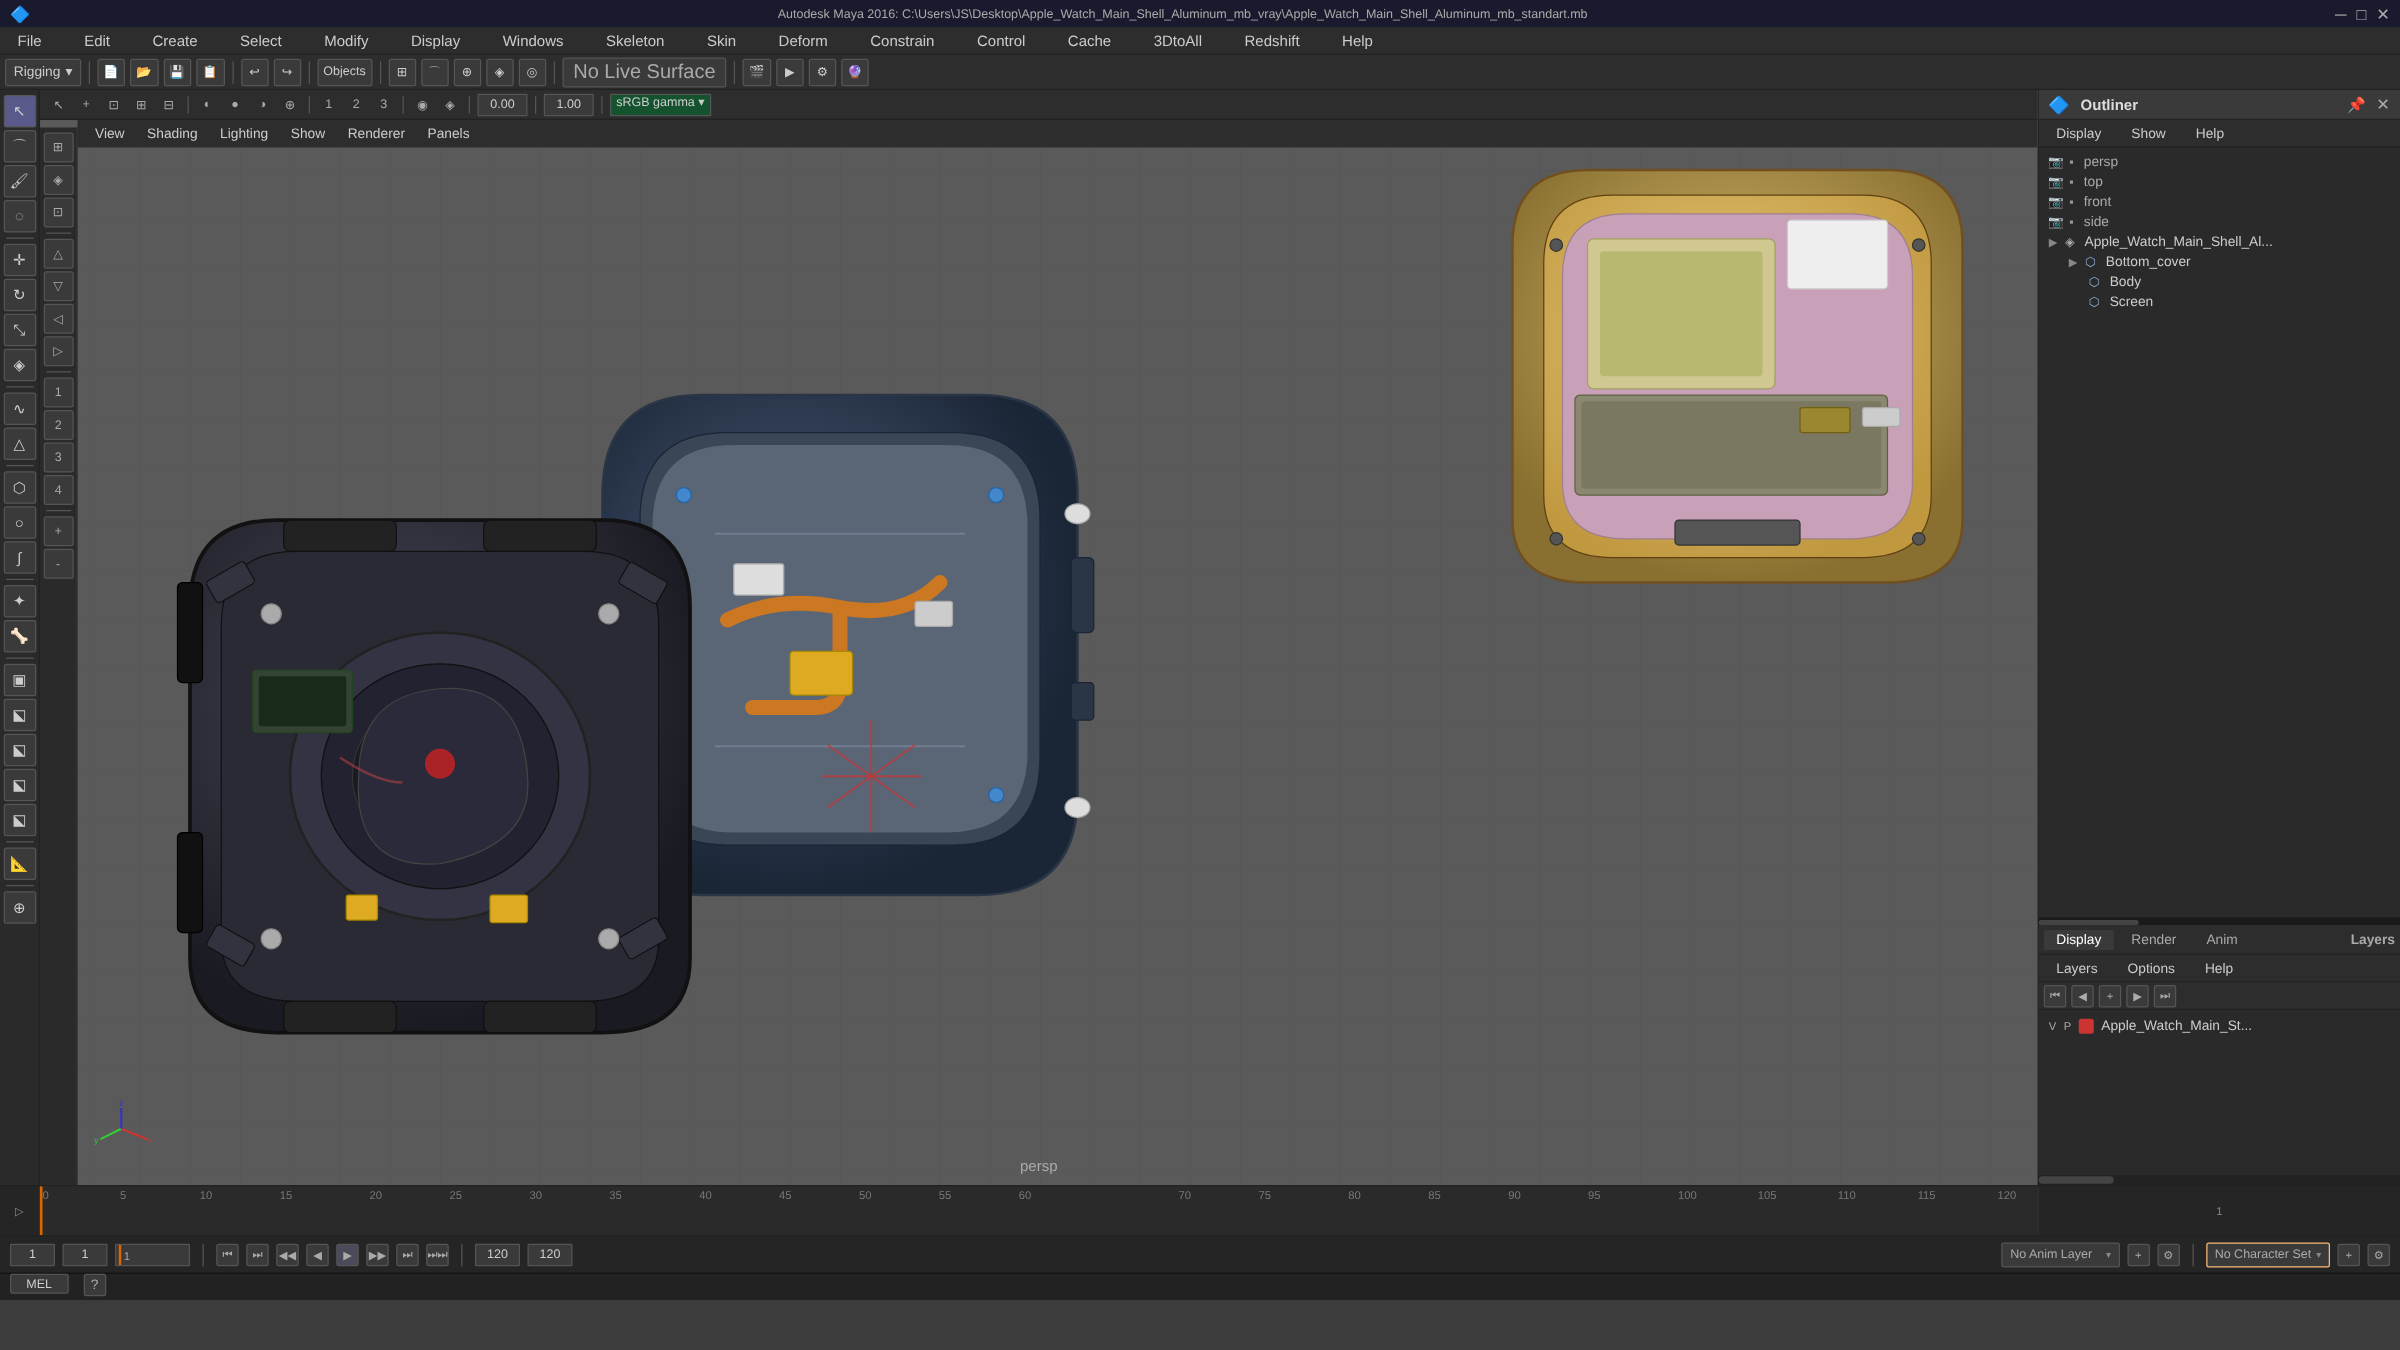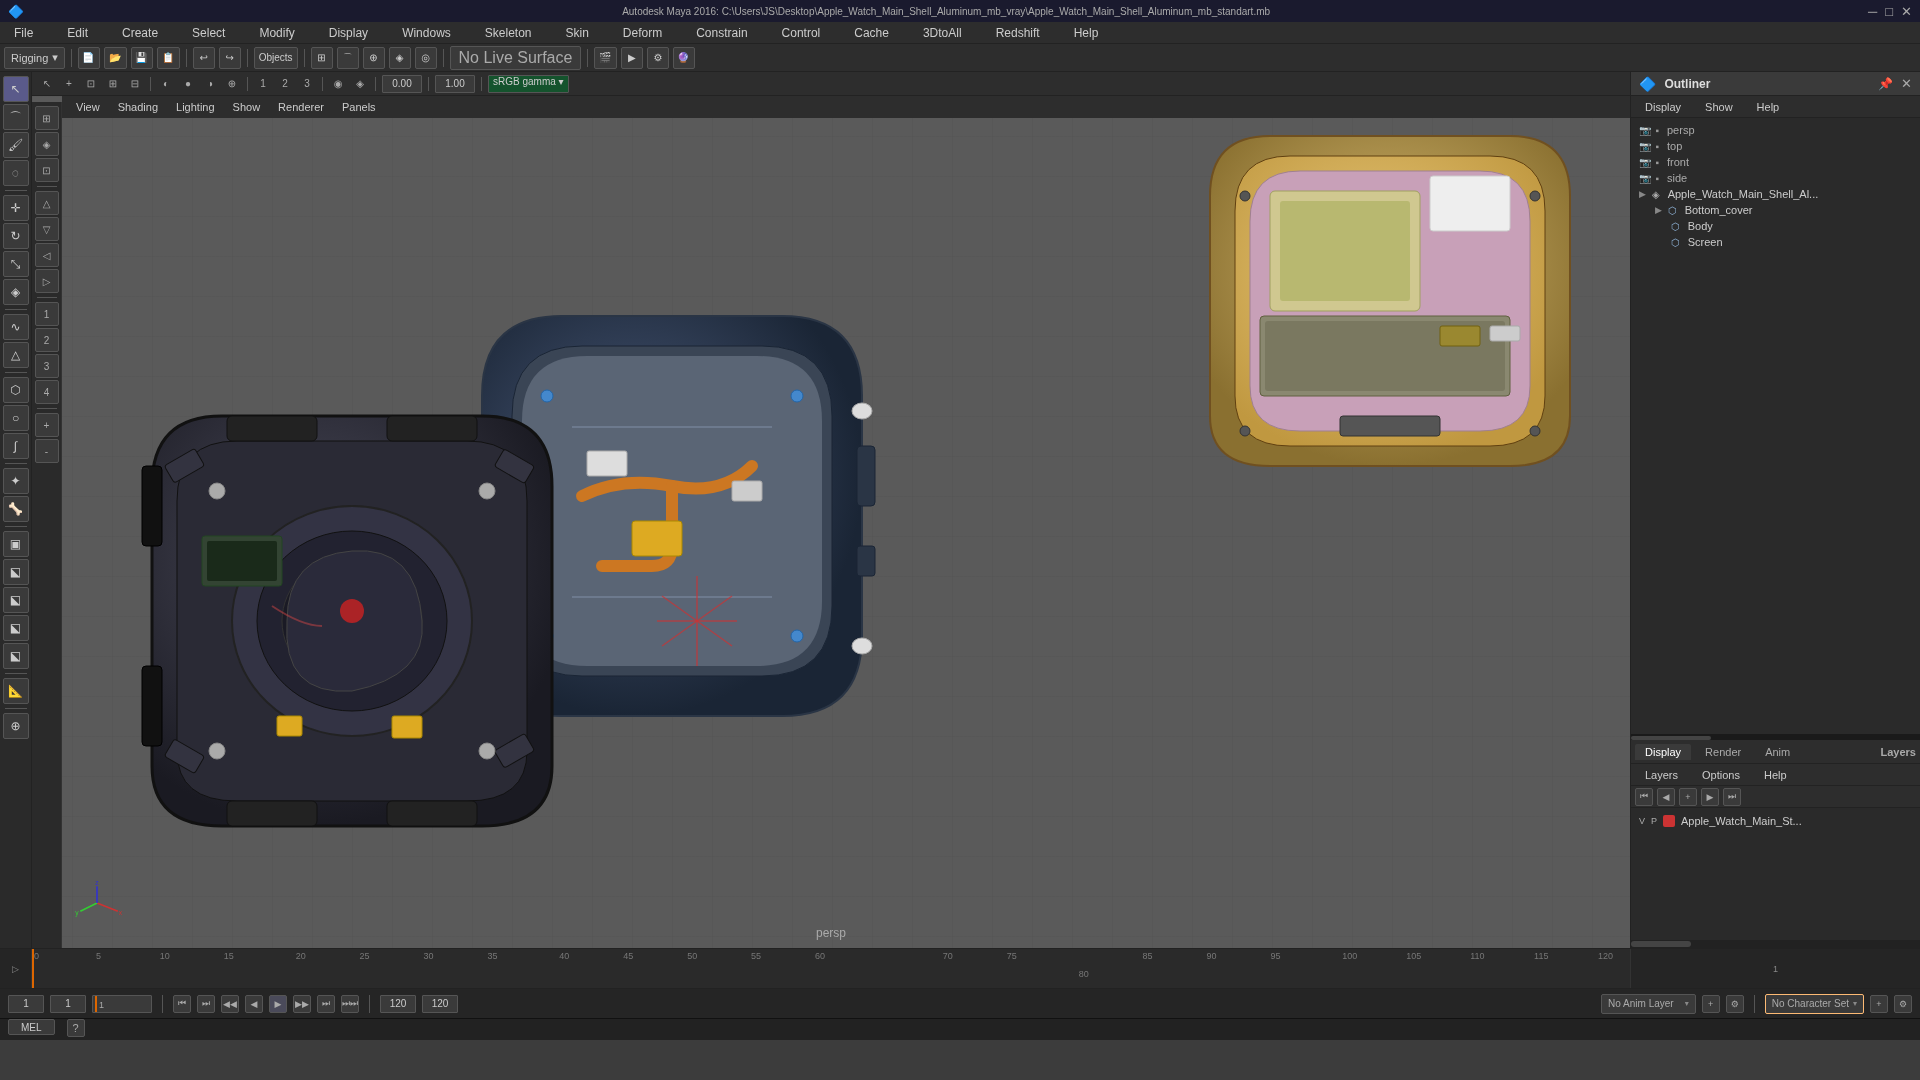--- a/index.html
+++ b/index.html
@@ -643,21 +643,21 @@
       <div style="position:absolute; left:24.5%; top:0; font-size:9px; color:#777; padding-top:2px;">30</div>
       <div style="position:absolute; left:28.5%; top:0; font-size:9px; color:#777; padding-top:2px;">35</div>
       <div style="position:absolute; left:33%; top:0; font-size:9px; color:#777; padding-top:2px;">40</div>
       <div style="position:absolute; left:37%; top:0; font-size:9px; color:#777; padding-top:2px;">45</div>
       <div style="position:absolute; left:41%; top:0; font-size:9px; color:#777; padding-top:2px;">50</div>
       <div style="position:absolute; left:45%; top:0; font-size:9px; color:#777; padding-top:2px;">55</div>
       <div style="position:absolute; left:49%; top:0; font-size:9px; color:#777; padding-top:2px;">60</div>
       <div style="position:absolute; left:53%; top:0; font-size:15px; color:#777; padding-top:2px;margin-top:44px;">65</div>
       <div style="position:absolute; left:57%; top:0; font-size:9px; color:#777; padding-top:2px;">70</div>
       <div style="position:absolute; left:61%; top:0; font-size:9px; color:#777; padding-top:2px;">75</div>
-      <div style="position:absolute; left:65.5%; top:0; font-size:9px; color:#777; padding-top:20px;">80</div>
+      <div style="position:absolute; left:65.5%; top:0; font-size:9px; color:#777; padding-top:2px;">80</div>
       <div style="position:absolute; left:69.5%; top:0; font-size:9px; color:#777; padding-top:2px;">85</div>
       <div style="position:absolute; left:73.5%; top:0; font-size:9px; color:#777; padding-top:2px;">90</div>
       <div style="position:absolute; left:77.5%; top:0; font-size:9px; color:#777; padding-top:2px;">95</div>
       <div style="position:absolute; left:82%; top:0; font-size:9px; color:#777; padding-top:2px;">100</div>
       <div style="position:absolute; left:86%; top:0; font-size:9px; color:#777; padding-top:2px;">105</div>
       <div style="position:absolute; left:90%; top:0; font-size:9px; color:#777; padding-top:2px;">110</div>
       <div style="position:absolute; left:94%; top:0; font-size:9px; color:#777; padding-top:2px;">115</div>
       <div style="position:absolute; left:98%; top:0; font-size:9px; color:#777; padding-top:2px;">120</div>
     </div>
 

